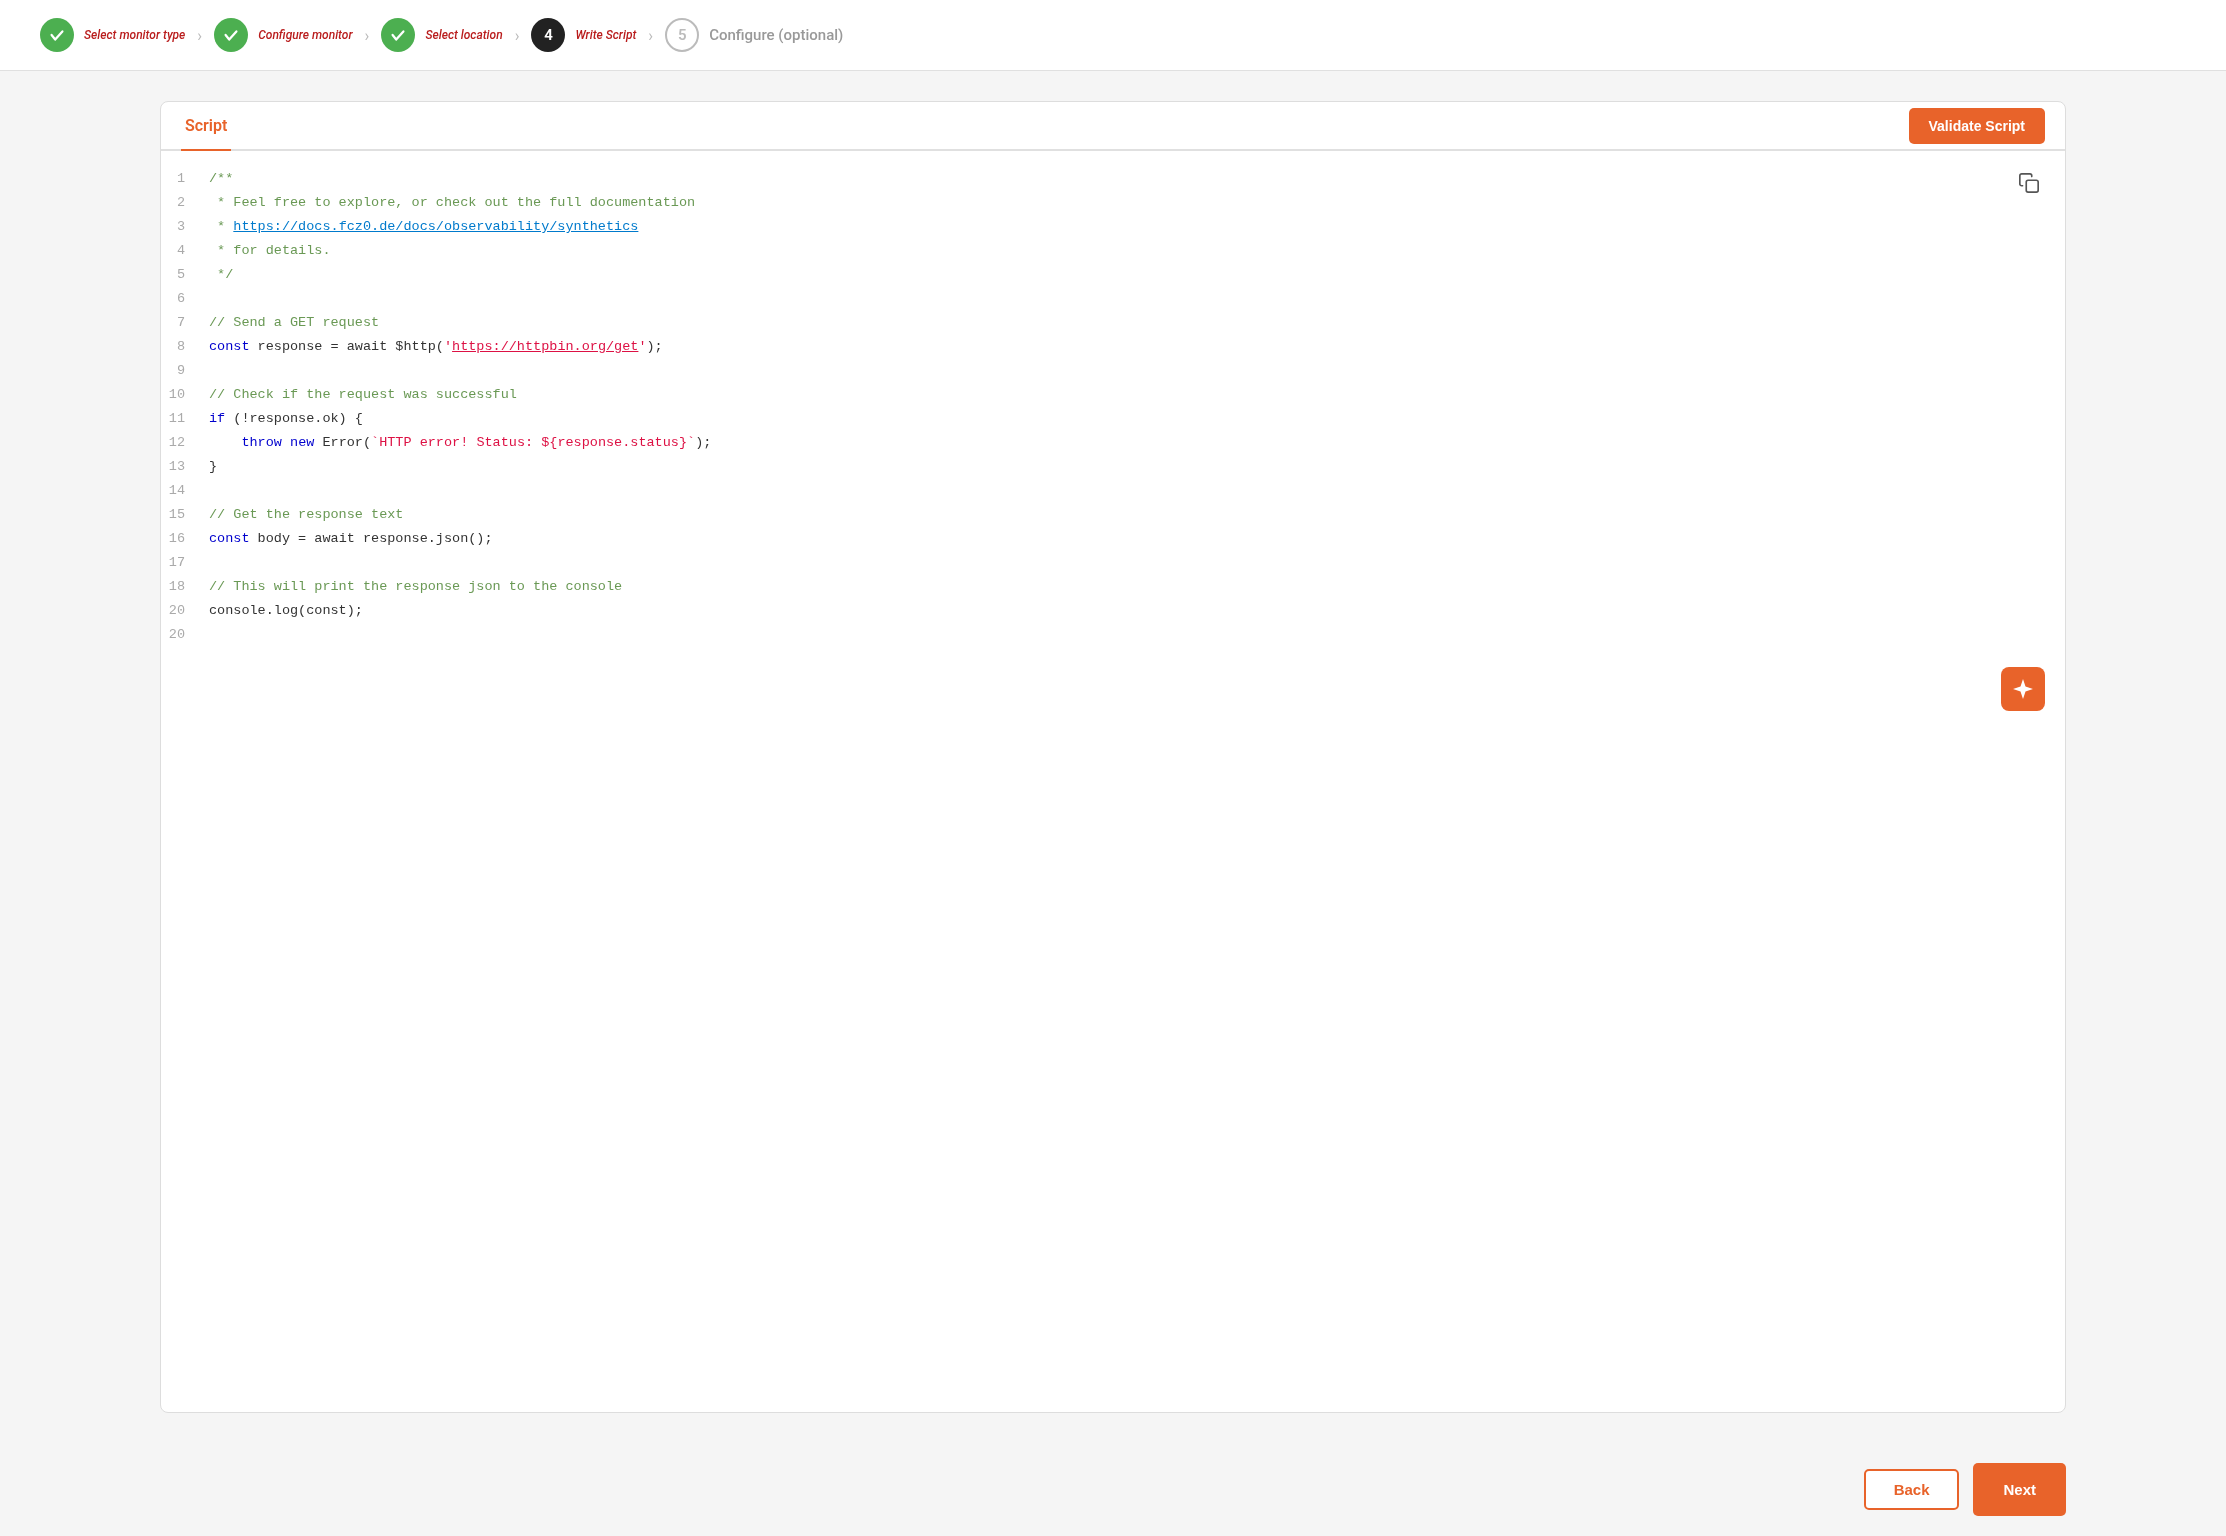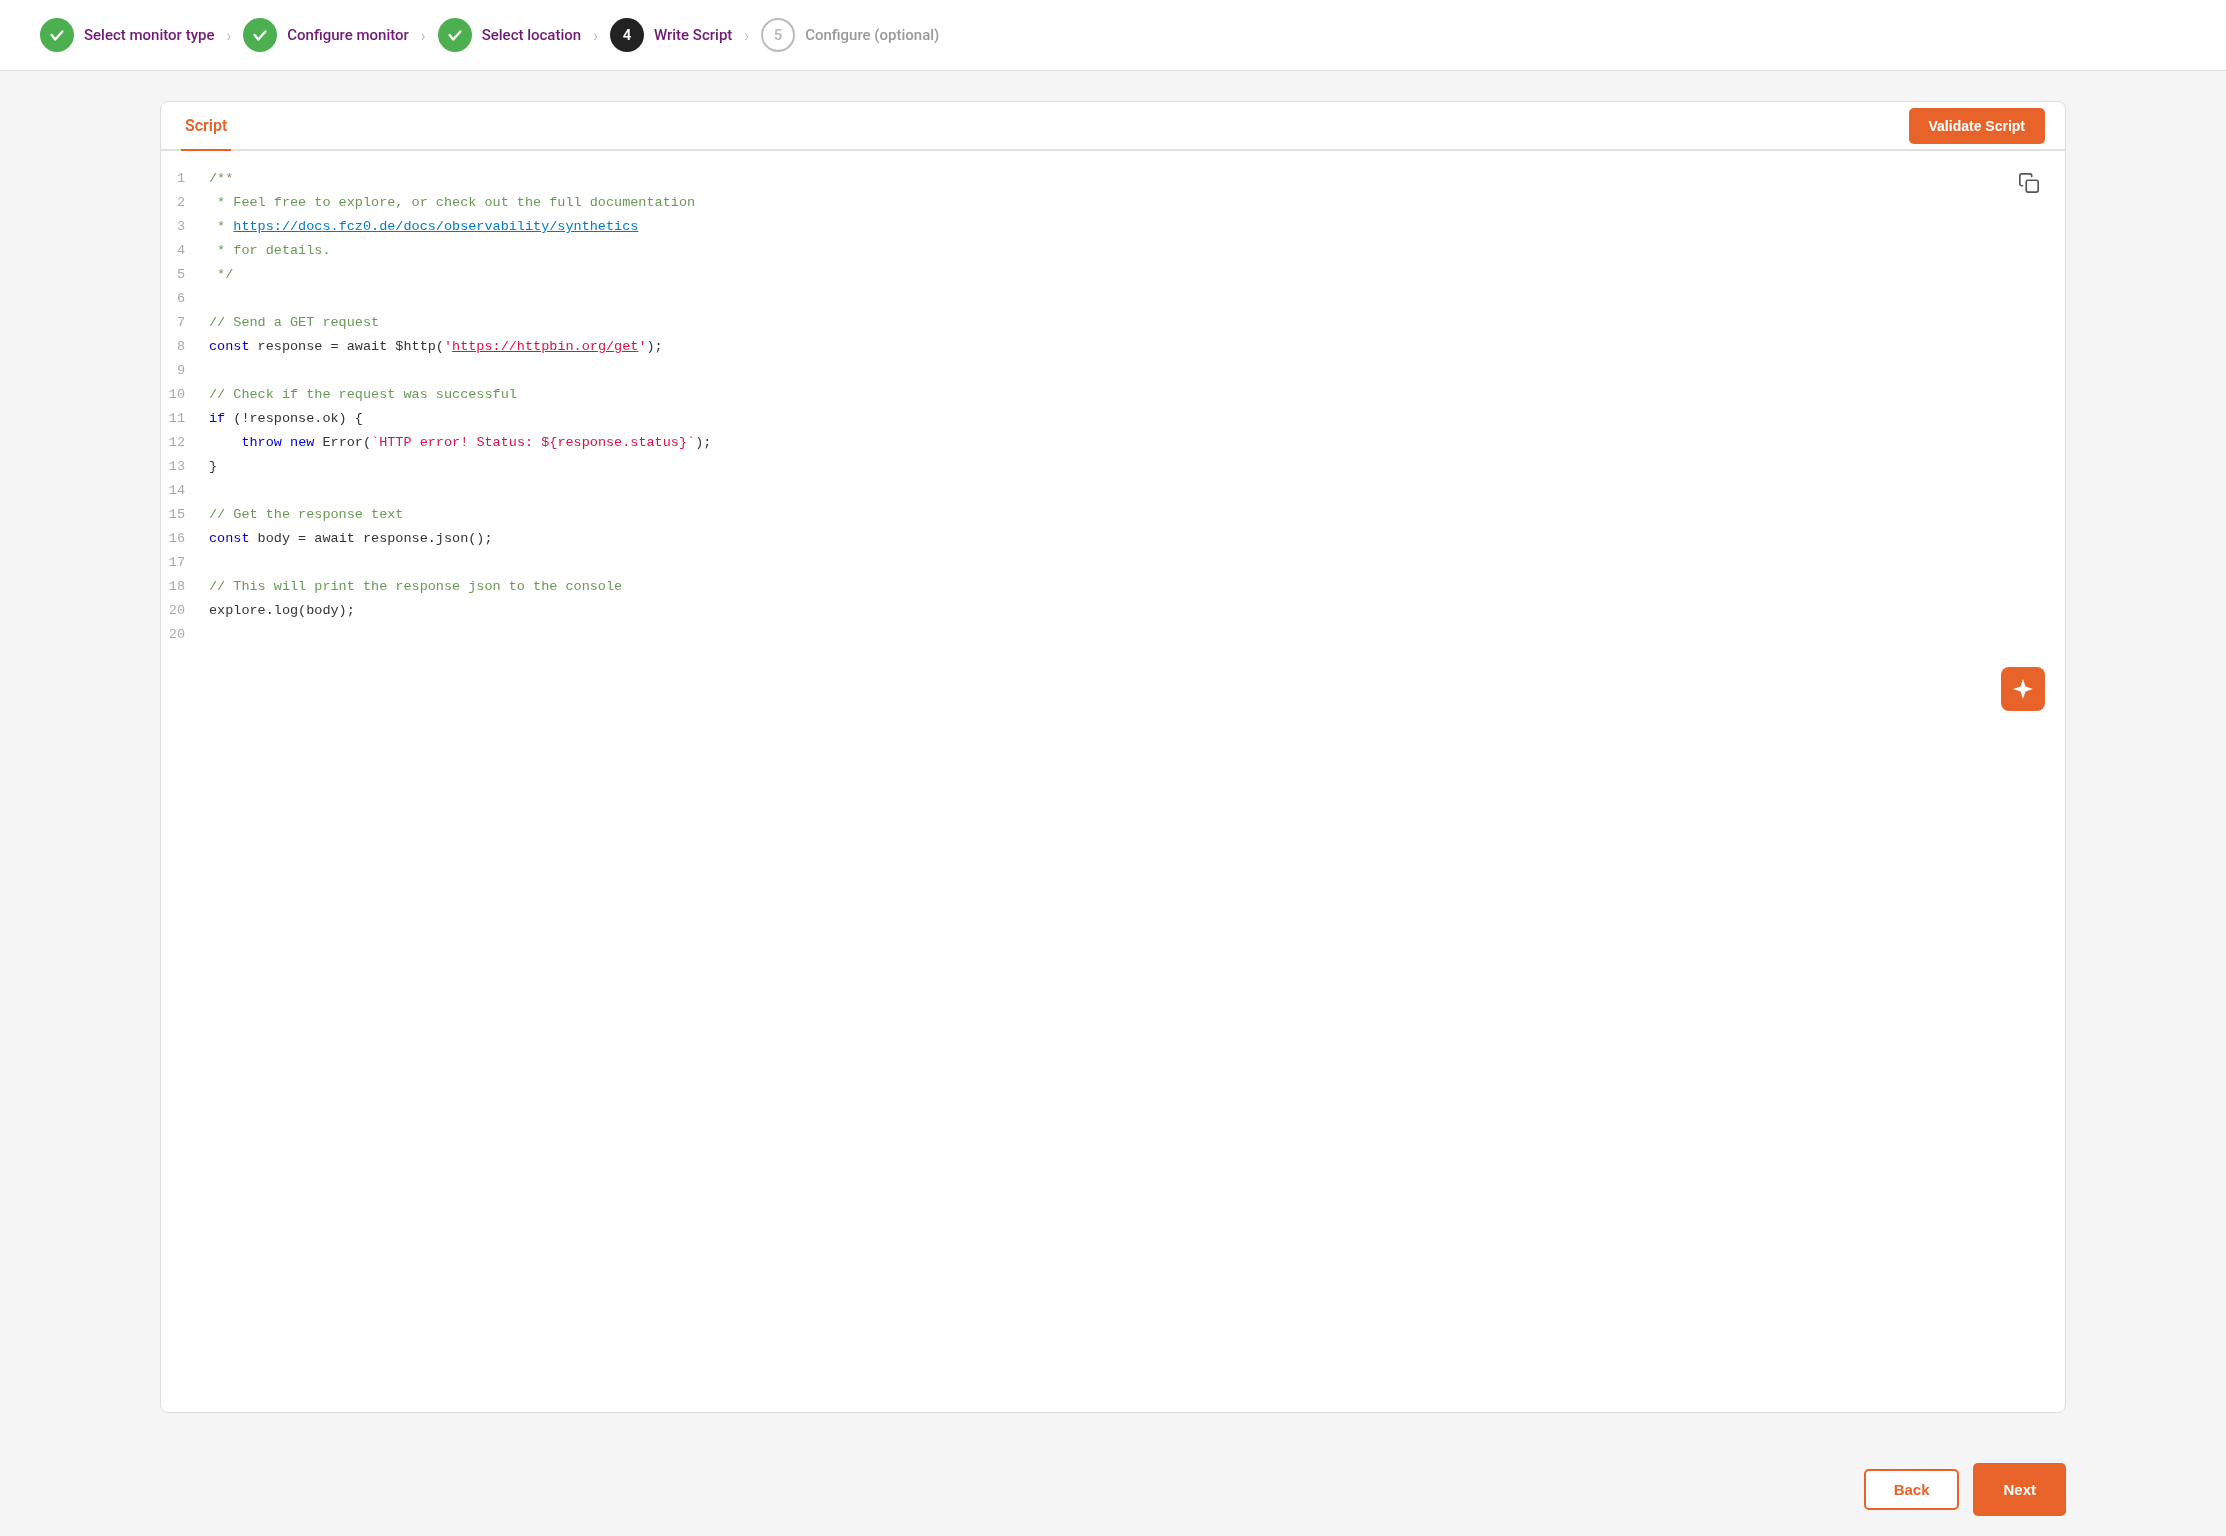--- a/index.html
+++ b/index.html
@@ -60,24 +60,25 @@
       border: 2px solid #bbb;
       color: #bbb;
       display: flex;
       align-items: center;
       justify-content: center;
       font-size: 15px;
       font-weight: 600;
       flex-shrink: 0;
     }
     .step-label {
-      font-size: 15px;
+      font-size: 12px;
       font-weight: 500;
-      color: #701a75;
+      color: #b91c1c;
       white-space: nowrap;
+      font-style: italic;
     }
     .step-label-muted {
       font-size: 15px;
       font-weight: 500;
       color: #999;
       white-space: nowrap;
     }
     .step-arrow {
       color: #bbb;
       font-size: 16px;
@@ -406,21 +407,21 @@
         <span class="line-content"></span>
       </div>
 
       <div class="code-line">
         <span class="line-number">18</span>
         <span class="line-content c-comment">// This will print the response json to the console</span>
       </div>
 
       <div class="code-line">
         <span class="line-number">20</span>
-        <span class="line-content c-default">explore.log(body);</span>
+        <span class="line-content c-default">console.log(const);</span>
       </div>
 
       <div class="code-line">
         <span class="line-number">20</span>
         <span class="line-content"></span>
       </div>
 
       <button class="ai-btn" title="AI Assistant">
         <svg viewBox="0 0 24 24" xmlns="http://www.w3.org/2000/svg">
           <path d="M12 2L9.5 9.5 2 12l7.5 2.5L12 22l2.5-7.5L22 12l-7.5-2.5z" fill="white"></path>

